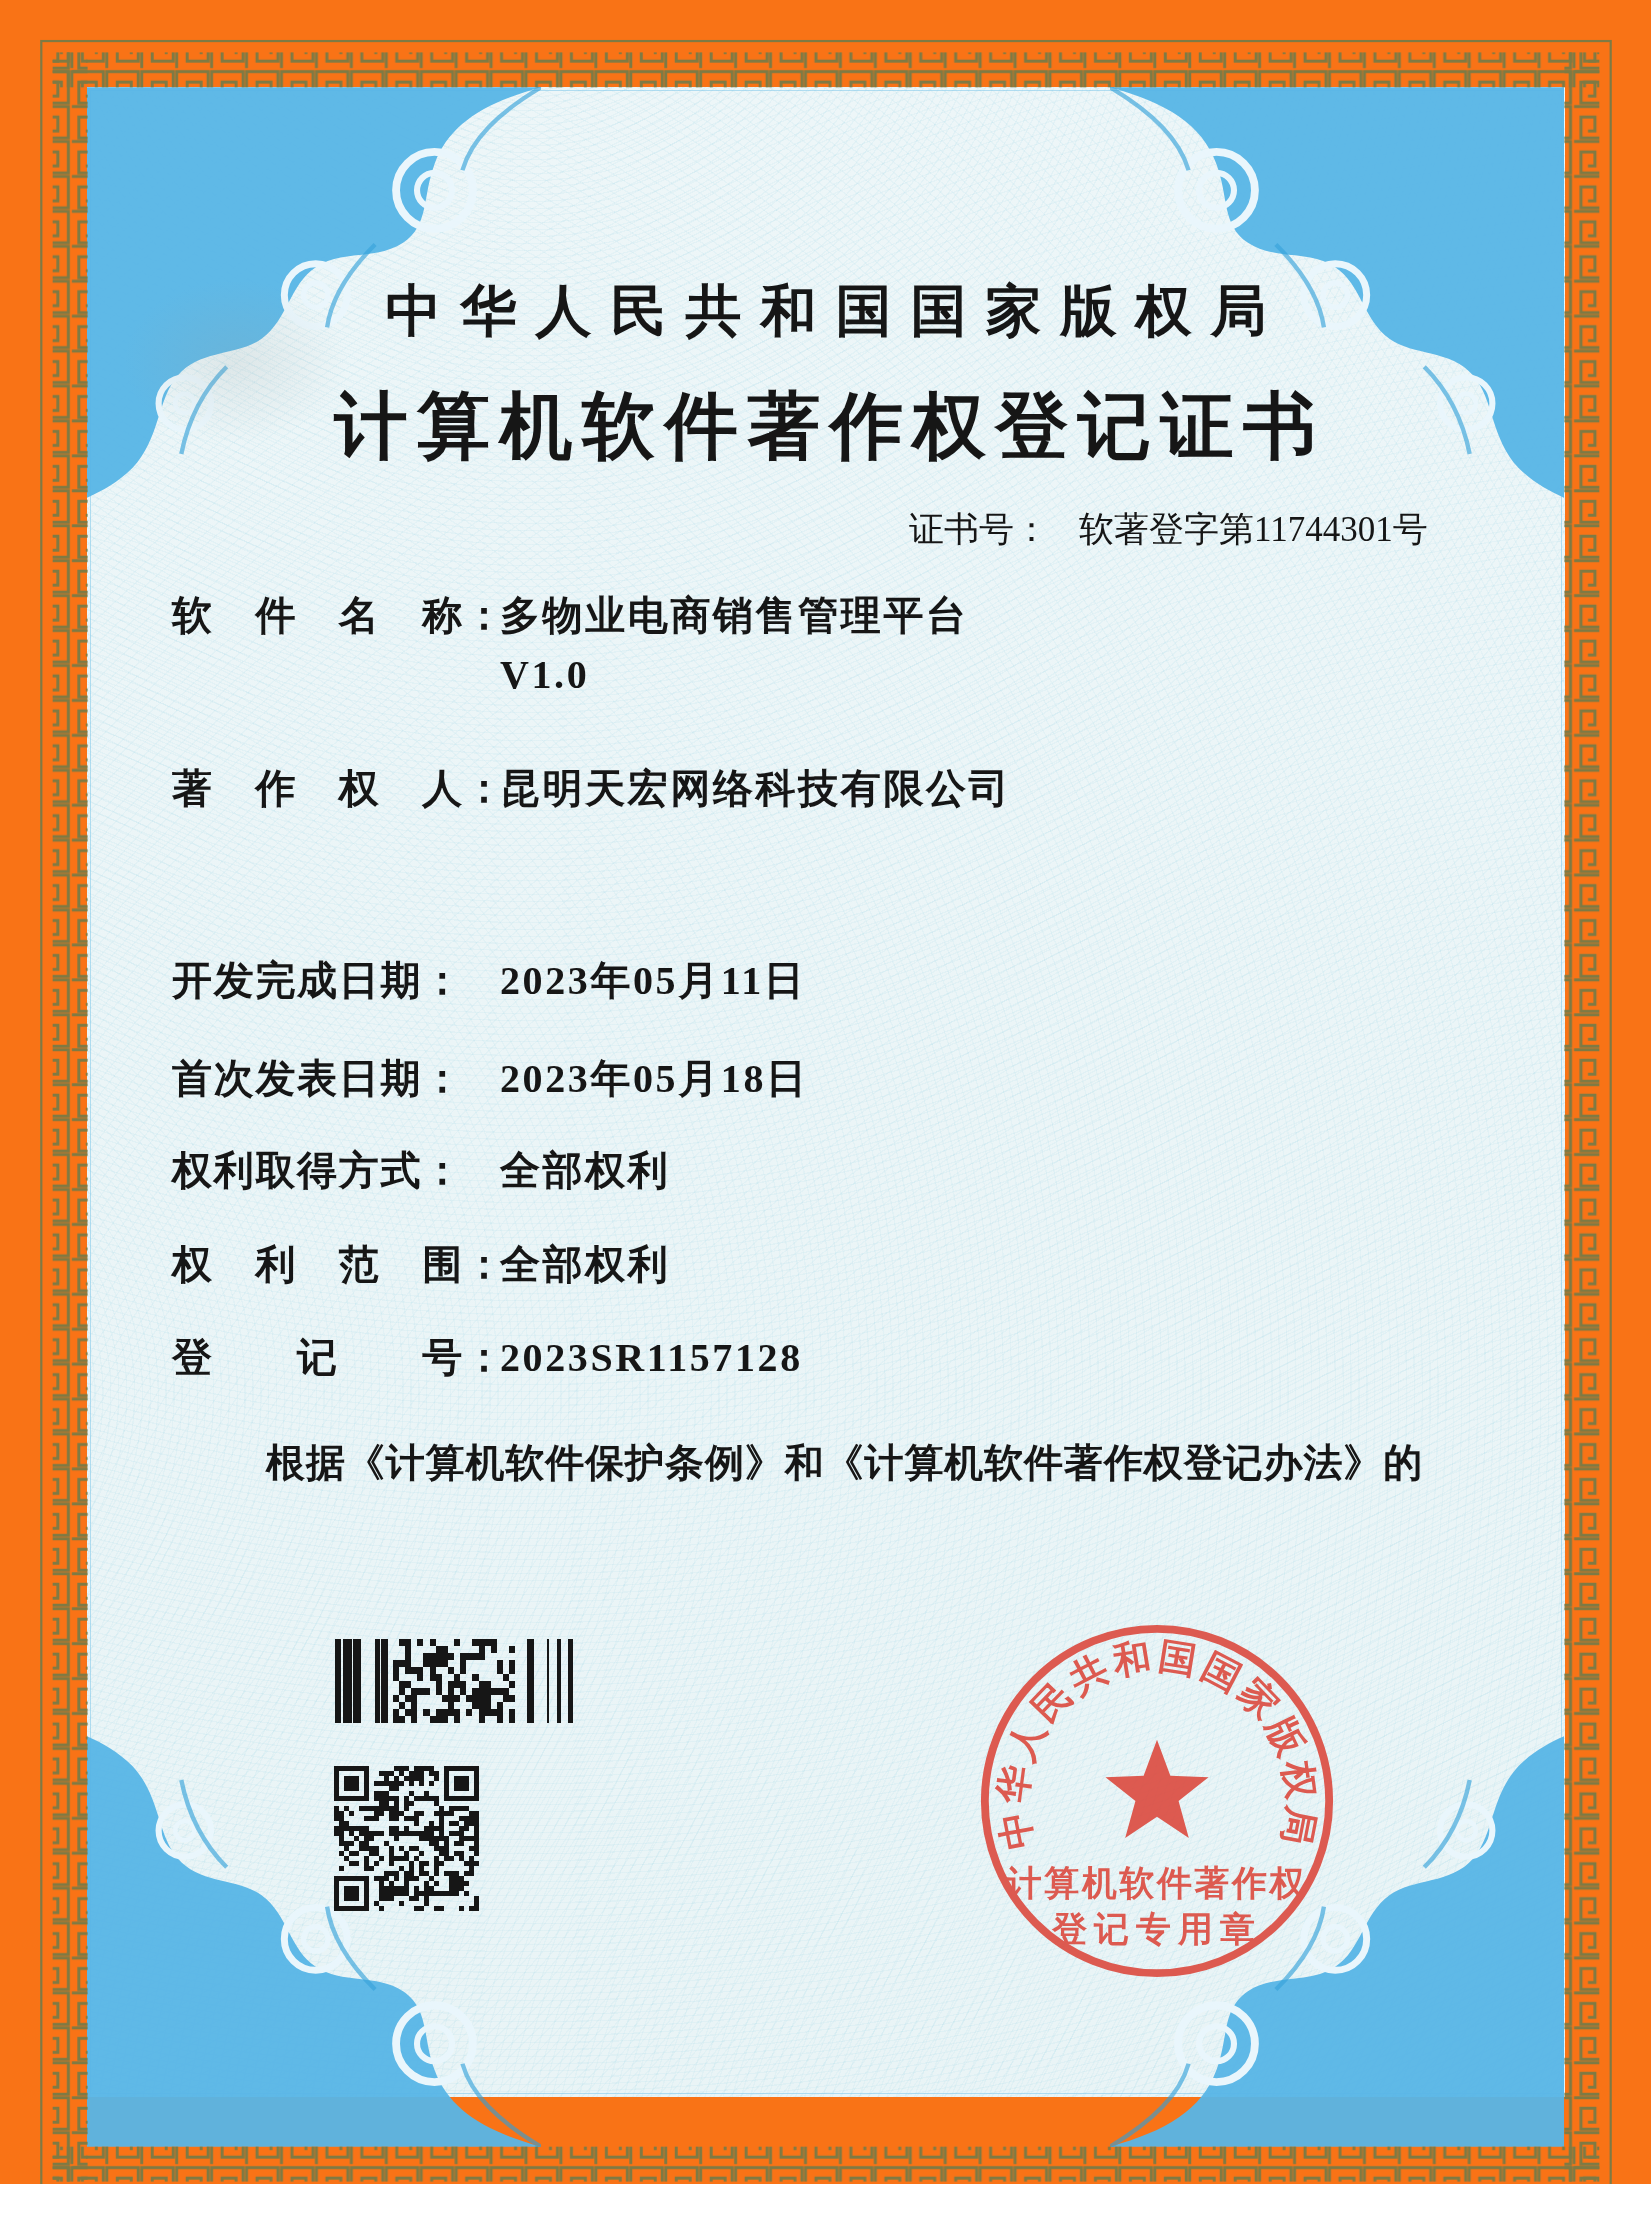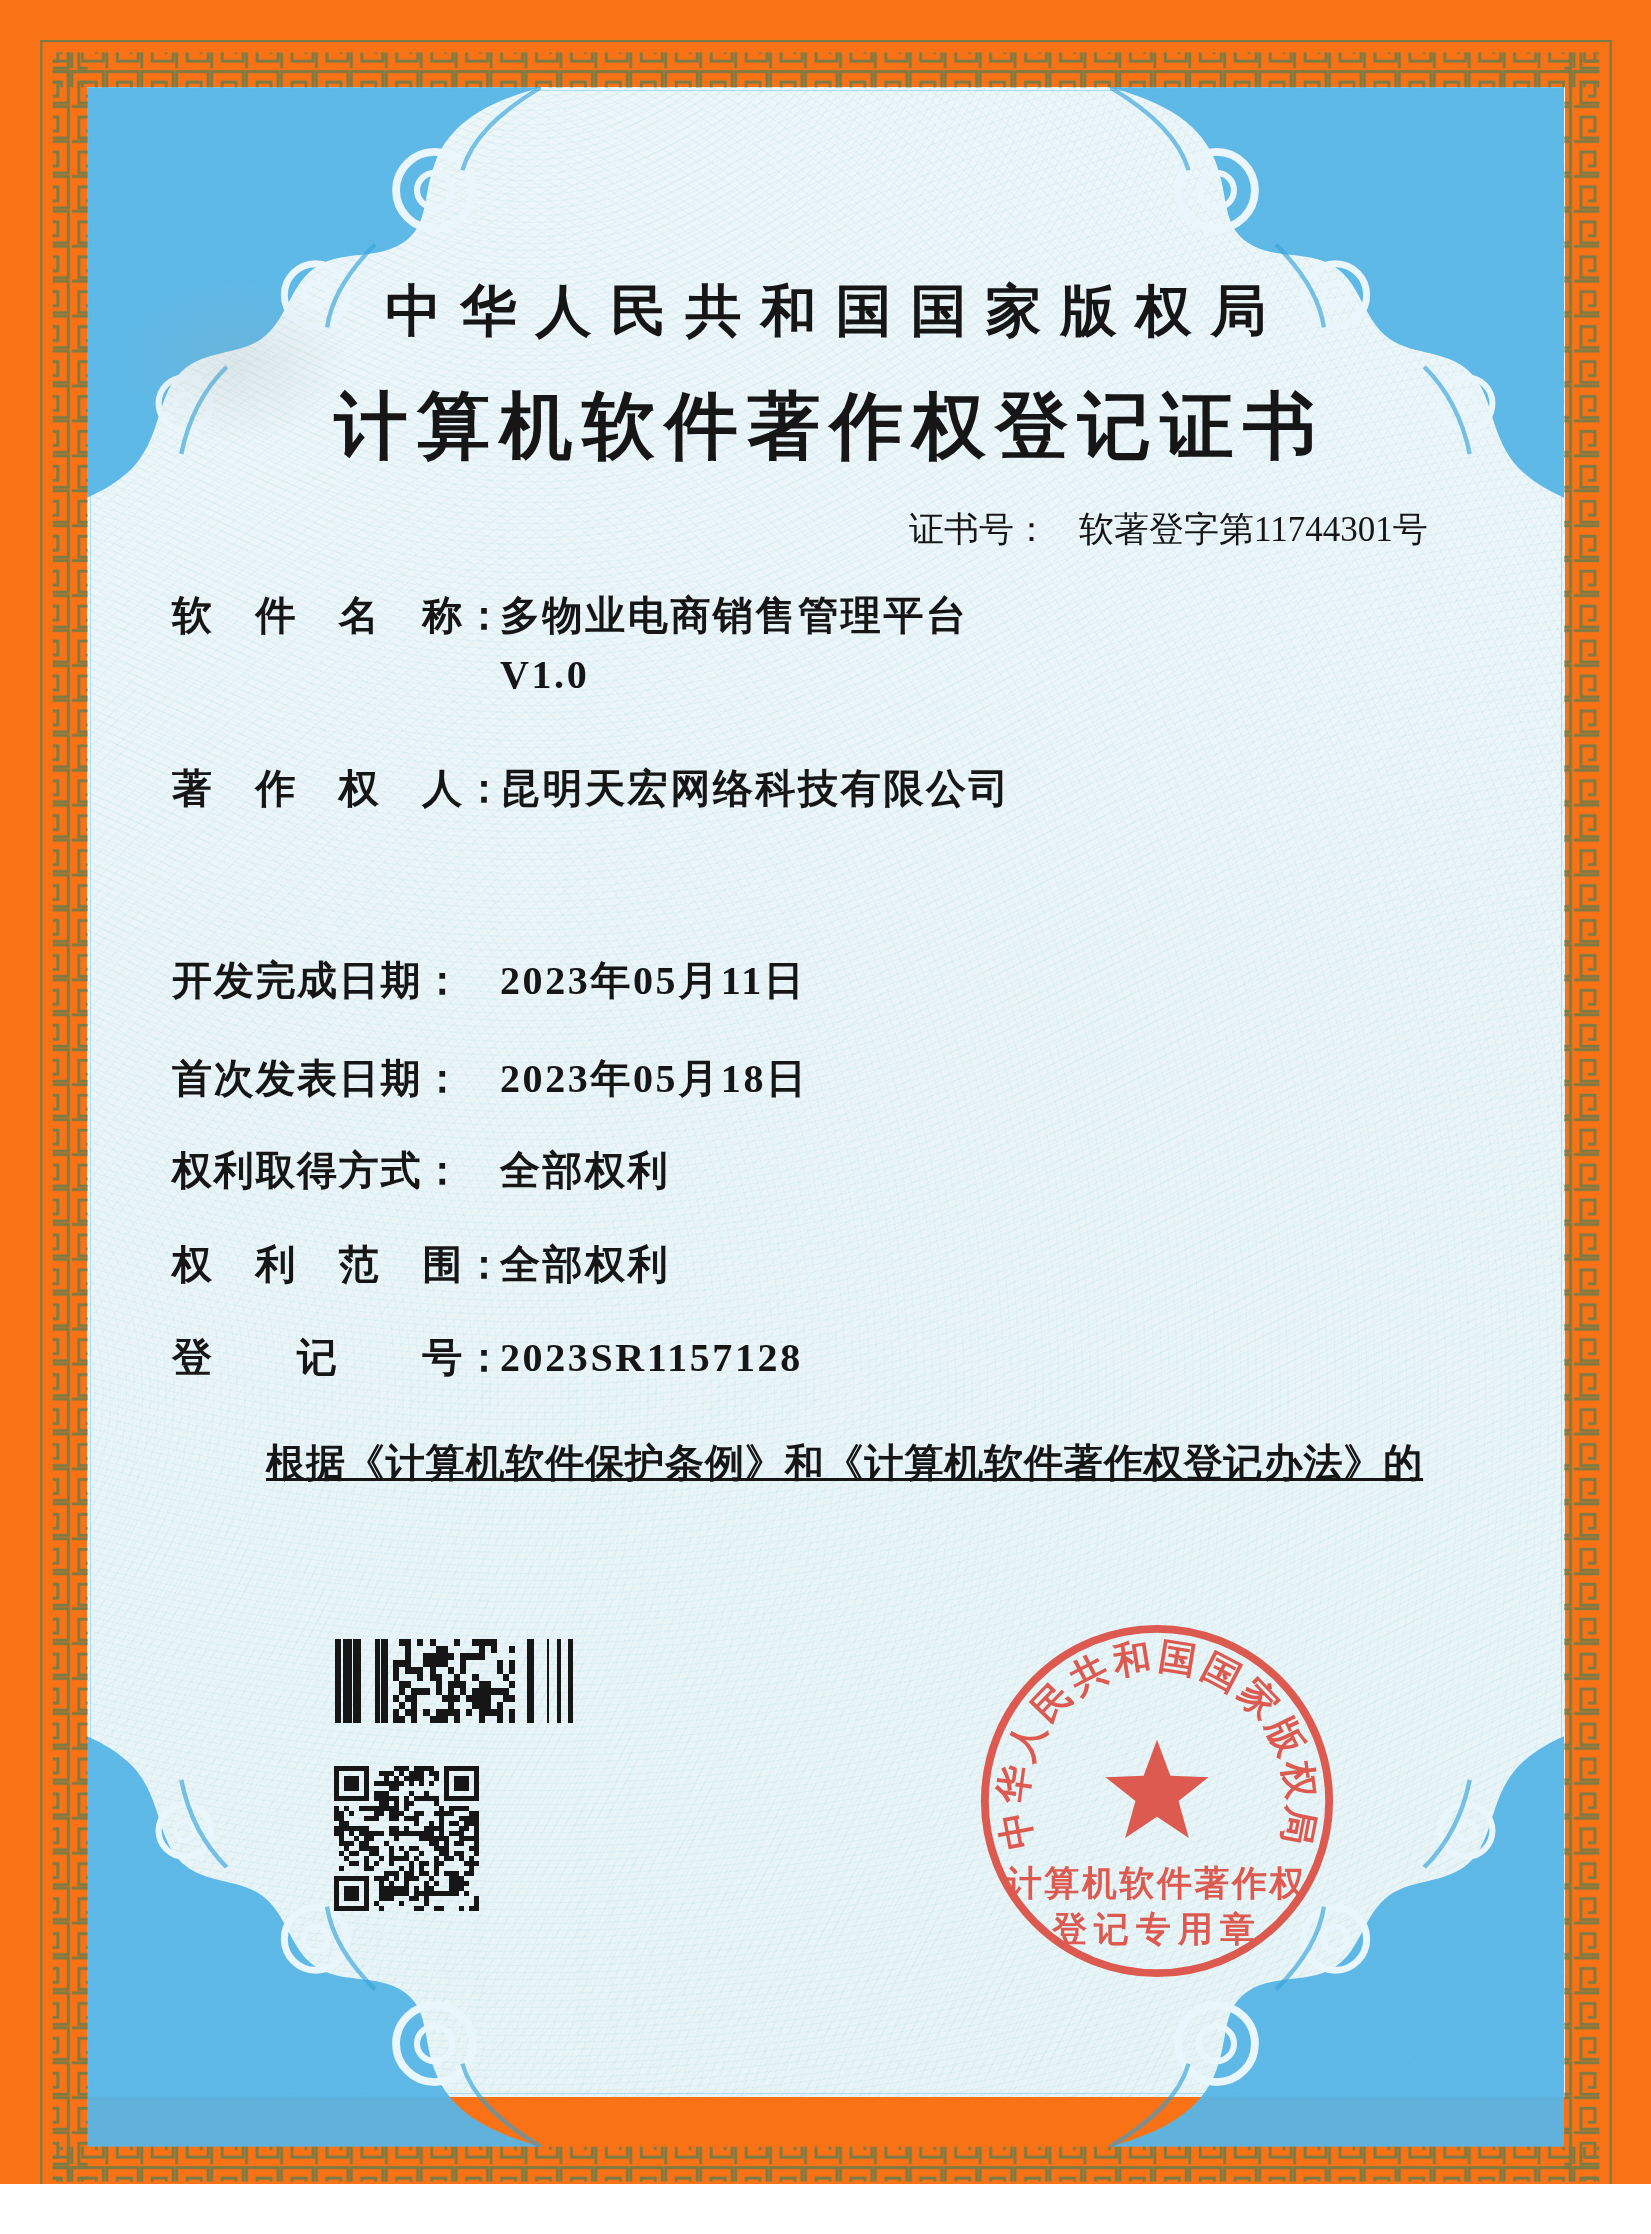--- a/index.html
+++ b/index.html
@@ -58,21 +58,21 @@
   .row0{top:596px;} .row0b{top:655px;}
   .row1{top:769px;}
   .row2{top:961px;}
   .row3{top:1059px;}
   .row4{top:1151px;}
   .row5{top:1245px;}
   .row6{top:1338px;}
 
   .statement-line{
     position:absolute;font-size:39px;line-height:1.25;font-weight:600;
-    letter-spacing:0.9px;white-space:nowrap;text-decoration:underline;
+    letter-spacing:0.9px;white-space:nowrap;
   }
   .st1{left:266px;top:1439px;}
   .st2{left:172px;top:1535px;}
 
   .barcode-wrap{position:absolute;left:335px;top:1639px;width:238px;height:84px;}
   .qr-wrap{position:absolute;left:334px;top:1766px;width:145px;height:145px;}
 
   .stamp-svg{left:956px;top:1600px;width:402px;height:402px;z-index:4;opacity:0.9;}
   .seal-ring{fill:none;stroke:var(--seal-red);stroke-width:9;}
   .seal-ink{fill:var(--seal-red);}

